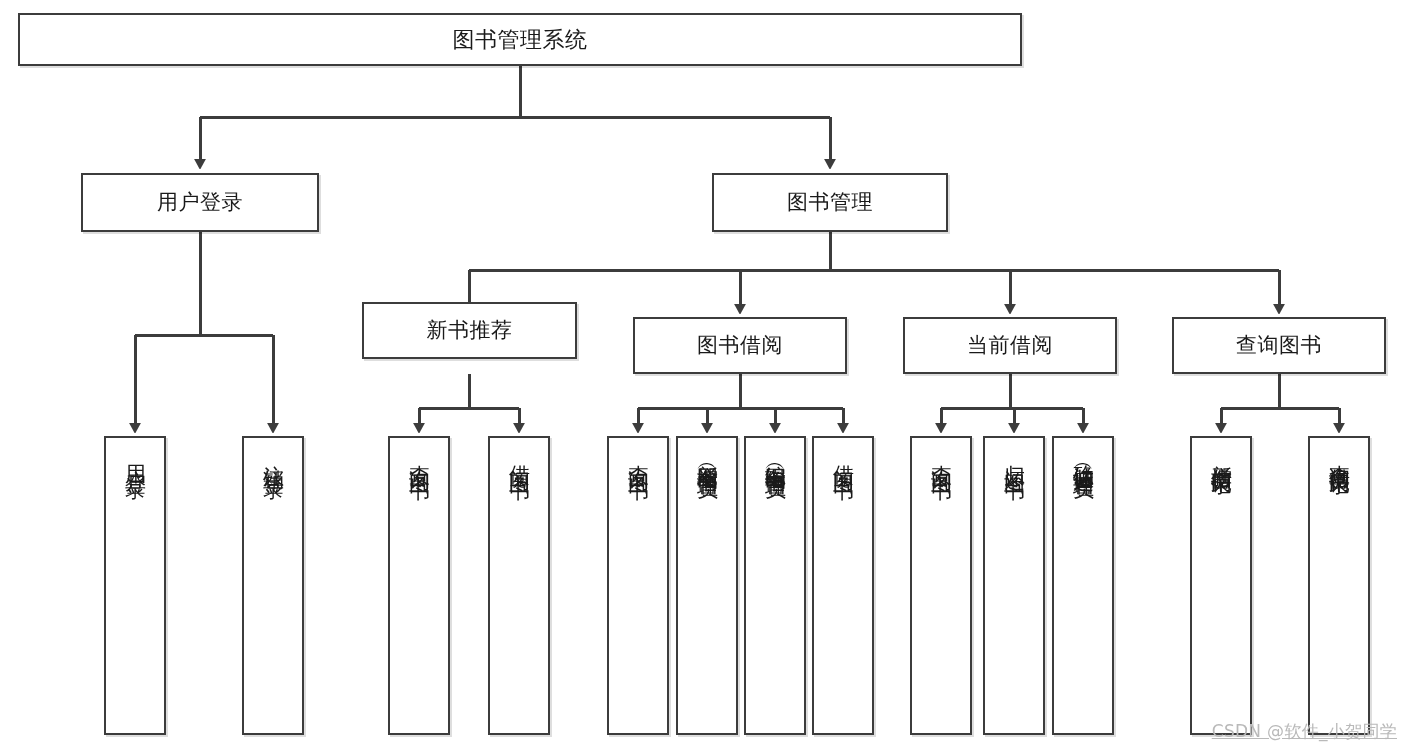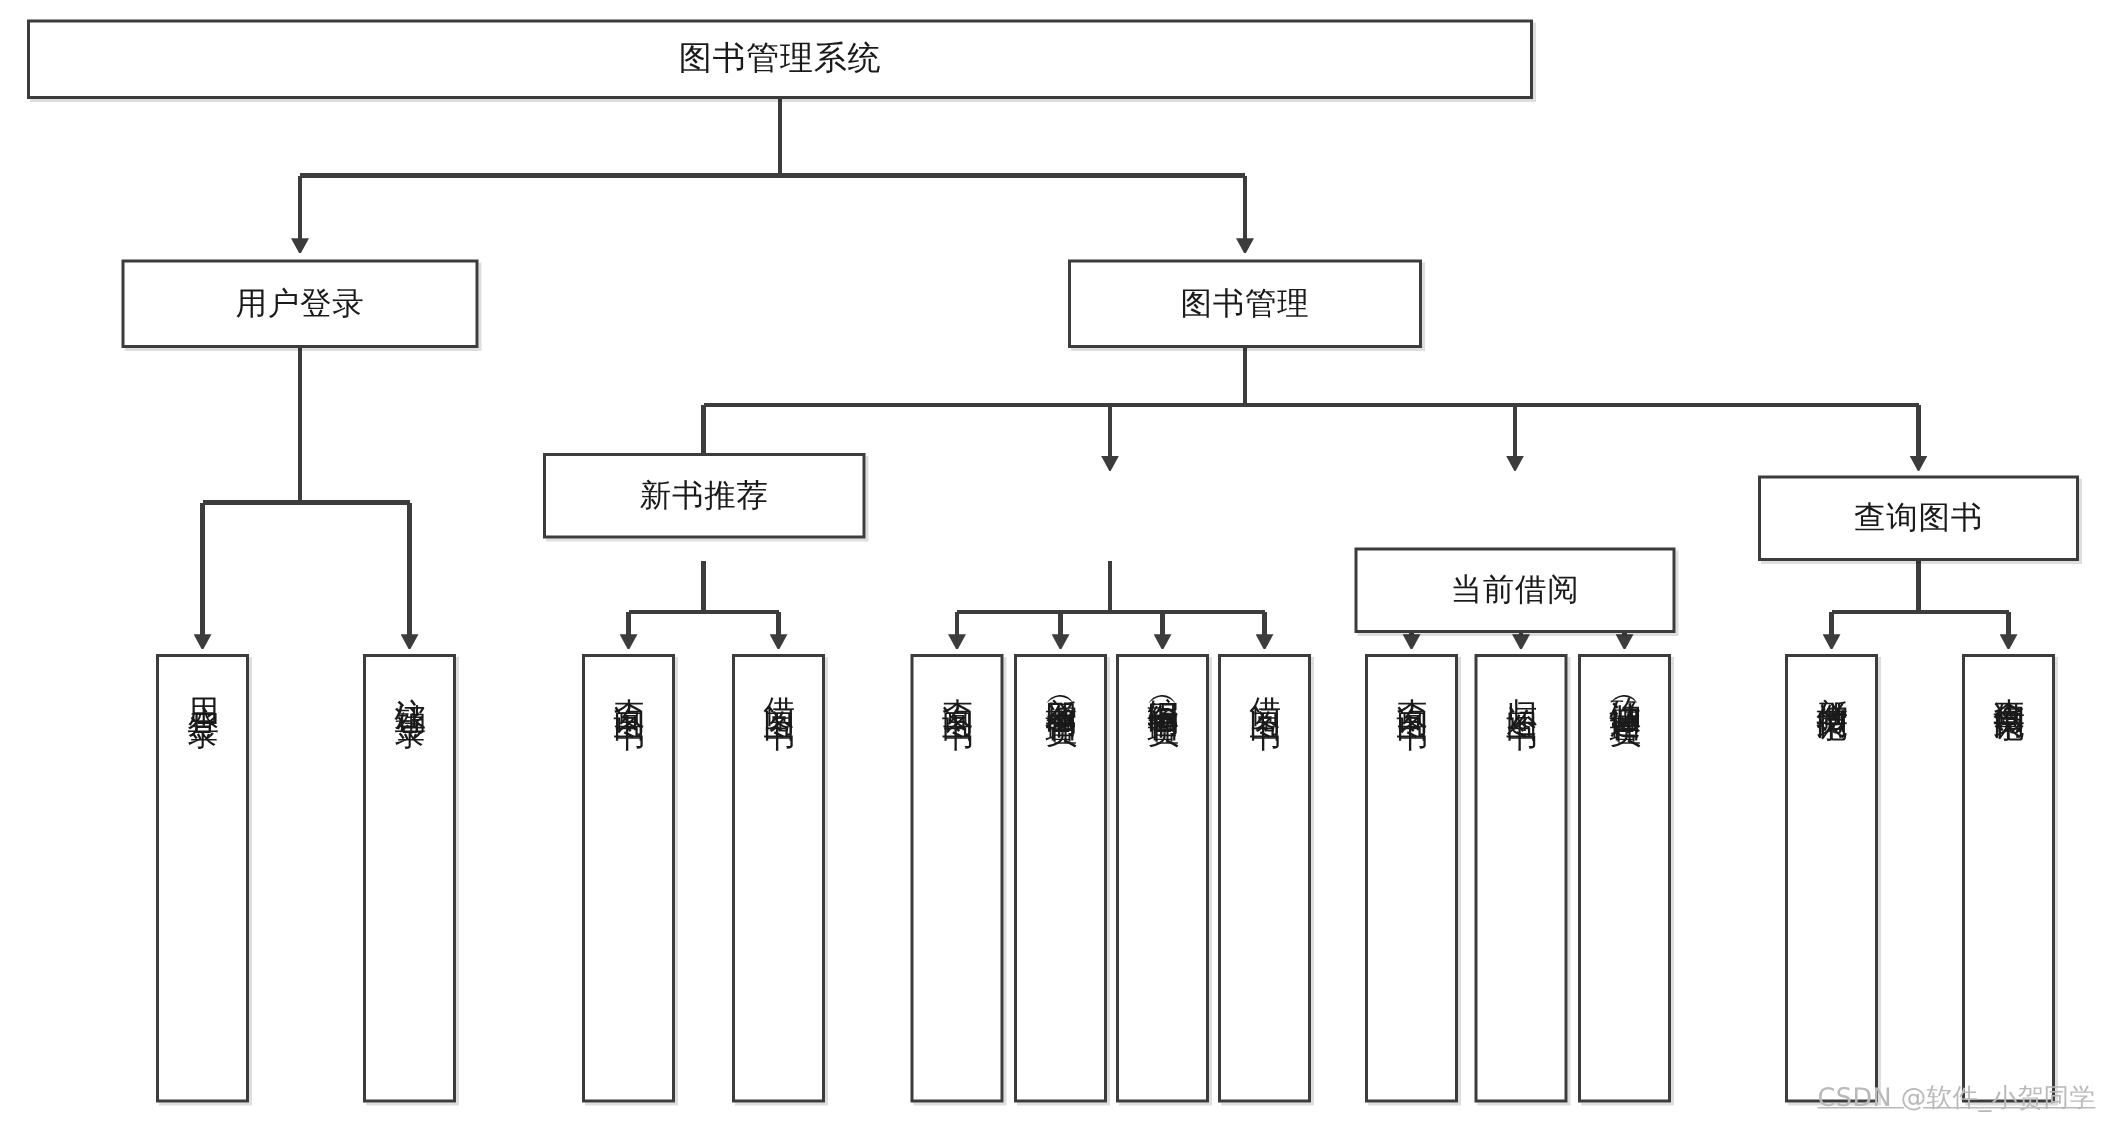--- a/index.html
+++ b/index.html
@@ -145,21 +145,24 @@
   <div class="node horiz" style="left:81px; top:173px; width:238px; height:59px;">
     <span class="node-label">用户登录</span>
   </div>
   <div class="node horiz" style="left:712px; top:173px; width:236px; height:59px;">
     <span class="node-label">图书管理</span>
   </div>
 
   <div class="node horiz" style="left:362px; top:302px; width:215px; height:57px;">
     <span class="node-label">新书推荐</span>
   </div>
-  <div class="node horiz" style="left:903px; top:317px; width:214px; height:57px;margin-top:48px;">
+  <div class="node horiz" style="left:633px; top:317px; width:214px; height:57px;">
+    <span class="node-label">图书借阅</span>
+  </div>
+  <div class="node horiz" style="left:903px; top:317px; width:214px; height:57px;">
     <span class="node-label">当前借阅</span>
   </div>
   <div class="node horiz" style="left:1172px; top:317px; width:214px; height:57px;">
     <span class="node-label">查询图书</span>
   </div>
 
   <div class="node vert" style="left:104px; top:436px; width:62px; height:299px;">
     <span class="node-label">用户登录</span>
   </div>
   <div class="node vert" style="left:242px; top:436px; width:62px; height:299px;">

